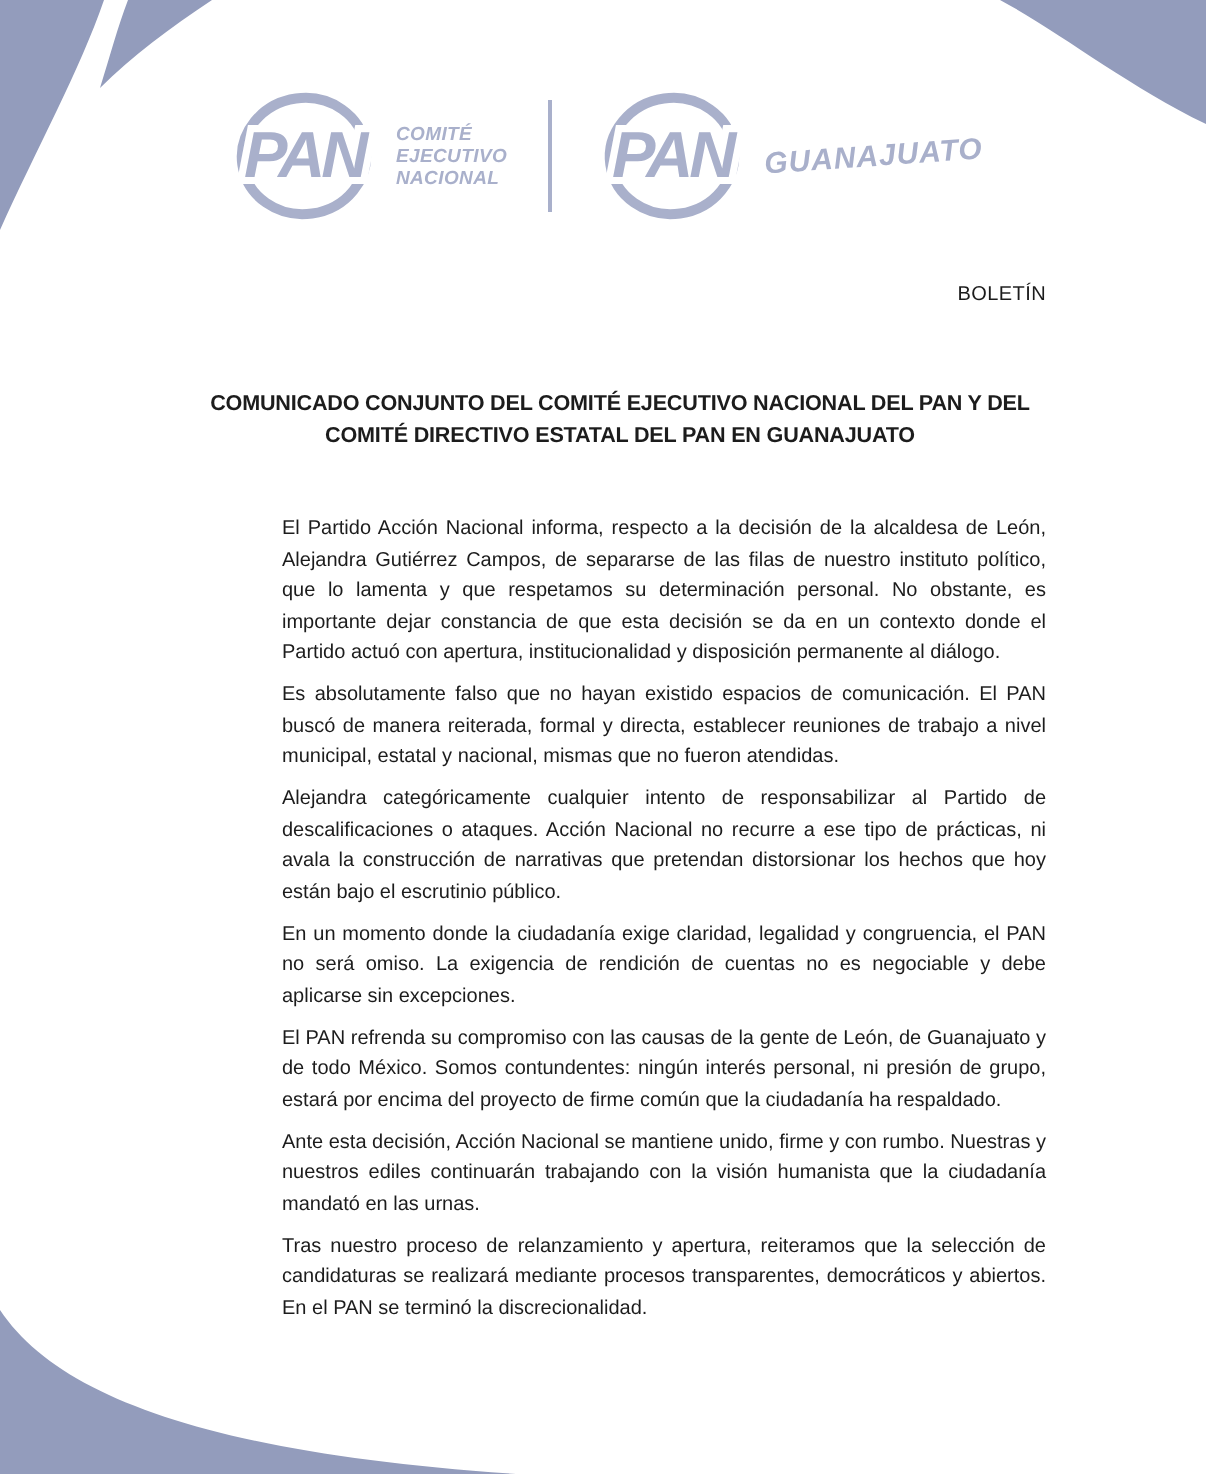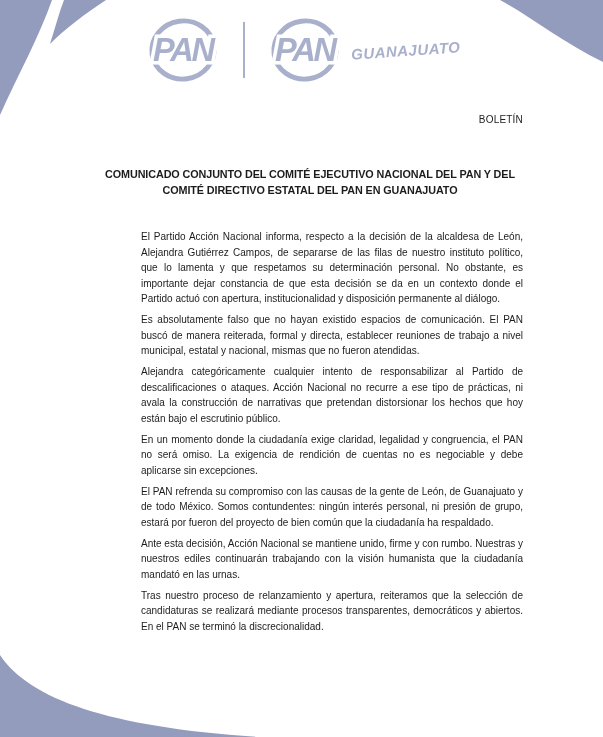--- a/index.html
+++ b/index.html
@@ -16,21 +16,21 @@
   .deco{position:absolute;pointer-events:none;}
   .deco path{fill:var(--decoration,#939cbc);}
   .deco-tl{left:0;top:0;}
   .deco-tr{right:0;top:0;}
   .deco-bl{left:0;bottom:0;}
 
   
   .letterhead{
     position:relative;
     display:flex;justify-content:center;align-items:center;
-    padding-top:16px;gap:8px;
+    padding-top:44px;gap:8px;
     color:var(--brand,#a9b0cb);
   }
   .logo{display:flex;align-items:center;gap:6px;}
   .emblem{width:80px;height:68px;display:block;}
   .emblem ellipse{stroke:var(--brand,#a9b0cb);}
   .emblem text{
     fill:var(--brand,#a9b0cb);
     stroke:#ffffff;stroke-width:10;paint-order:stroke;
     font-family:"Liberation Sans",sans-serif;
     font-weight:bold;font-style:italic;
@@ -91,20 +91,25 @@
     <path d="M0,0 C30,45 110,72 258,82 L0,82 Z"></path>
   </svg>
 
   <header class="letterhead">
 
     <div class="logo">
       <svg class="emblem" viewBox="0 0 112 96">
         <ellipse cx="56" cy="48" rx="44" ry="41" fill="none" stroke-width="7" transform="rotate(-8 56 48)"></ellipse>
         <text x="56" y="63" text-anchor="middle" font-size="46" letter-spacing="-3">PAN</text>
       </svg>
+      <div class="unit-lines">
+        <span>COMITÉ</span>
+        <span>EJECUTIVO</span>
+        <span>NACIONAL</span>
+      </div>
     </div>
 
     <div class="logo-divider"></div>
 
     <div class="logo">
       <svg class="emblem" viewBox="0 0 112 96">
         <ellipse cx="56" cy="48" rx="44" ry="41" fill="none" stroke-width="7" transform="rotate(-8 56 48)"></ellipse>
         <text x="56" y="63" text-anchor="middle" font-size="46" letter-spacing="-3">PAN</text>
       </svg>
       <div class="region-label">GUANAJUATO</div>
@@ -117,19 +122,19 @@
 
     <p class="doc-type">BOLETÍN</p>
 
     <h1 class="title">COMUNICADO CONJUNTO DEL COMITÉ EJECUTIVO NACIONAL DEL PAN Y DEL COMITÉ DIRECTIVO ESTATAL DEL PAN EN GUANAJUATO</h1>
 
     <div class="body">
       <p>El Partido Acción Nacional informa, respecto a la decisión de la alcaldesa de León, Alejandra Gutiérrez Campos, de separarse de las filas de nuestro instituto político, que lo lamenta y que respetamos su determinación personal. No obstante, es importante dejar constancia de que esta decisión se da en un contexto donde el Partido actuó con apertura, institucionalidad y disposición permanente al diálogo.</p>
       <p>Es absolutamente falso que no hayan existido espacios de comunicación. El PAN buscó de manera reiterada, formal y directa, establecer reuniones de trabajo a nivel municipal, estatal y nacional, mismas que no fueron atendidas.</p>
       <p>Alejandra categóricamente cualquier intento de responsabilizar al Partido de descalificaciones o ataques. Acción Nacional no recurre a ese tipo de prácticas, ni avala la construcción de narrativas que pretendan distorsionar los hechos que hoy están bajo el escrutinio público.</p>
       <p>En un momento donde la ciudadanía exige claridad, legalidad y congruencia, el PAN no será omiso.  La exigencia de rendición de cuentas no es negociable y debe aplicarse sin excepciones.</p>
-      <p>El PAN refrenda su compromiso con las causas de la gente de León, de Guanajuato y de todo México. Somos contundentes: ningún interés personal, ni presión de grupo, estará por fueron del proyecto de bien común que la ciudadanía ha respaldado.</p>
+      <p>El PAN refrenda su compromiso con las causas de la gente de León, de Guanajuato y de todo México. Somos contundentes: ningún interés personal, ni presión de grupo, estará por encima del proyecto de firme común que la ciudadanía ha respaldado.</p>
       <p>Ante esta decisión, Acción Nacional se mantiene unido, firme y con rumbo. Nuestras y nuestros ediles continuarán trabajando con la visión humanista que la ciudadanía mandató en las urnas.</p>
       <p>Tras nuestro proceso de relanzamiento y apertura, reiteramos que la selección de candidaturas se realizará mediante procesos transparentes, democráticos y abiertos. En el PAN se terminó la discrecionalidad.</p>
     </div>
 
   </main>
 </div>
 
 </body></html>

